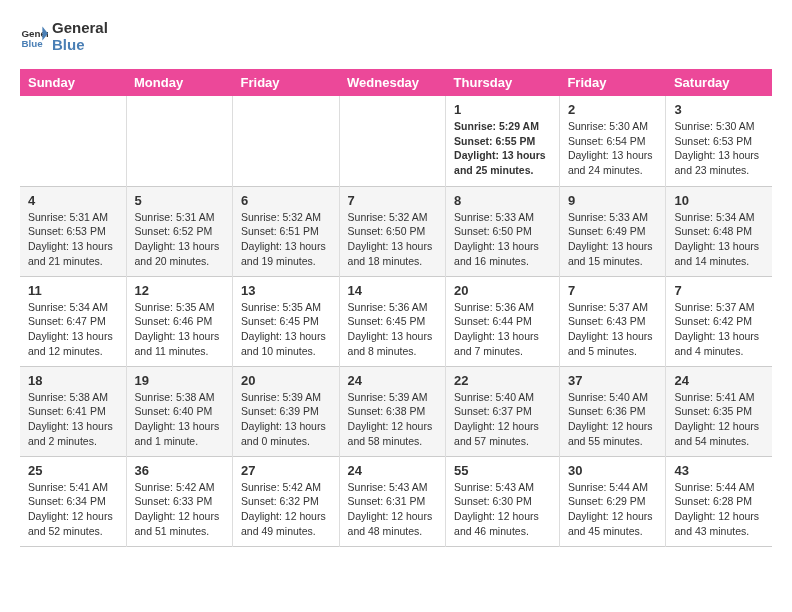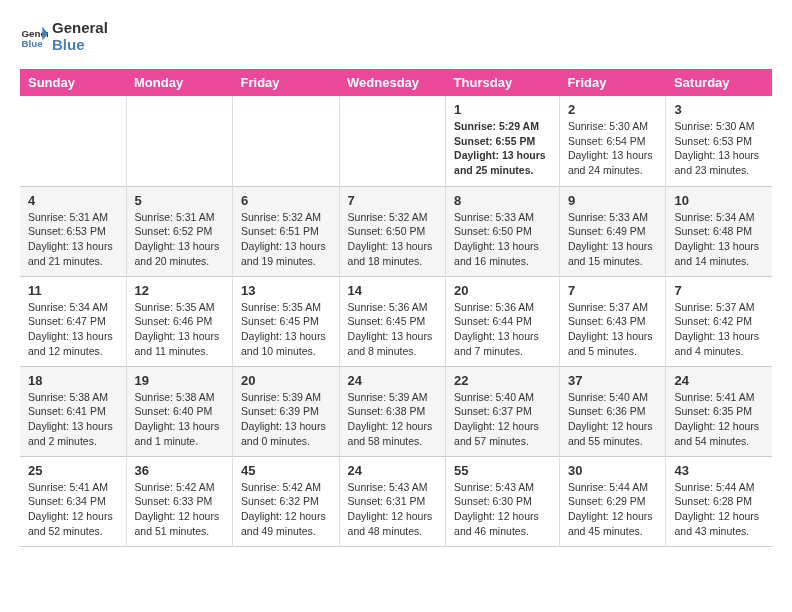--- a/index.html
+++ b/index.html
@@ -309,21 +309,21 @@
 and 52 minutes.</div>
         </td>
         <td>
           <div class="day-number">36</div>
           <div class="day-info" style="white-space: pre-line;">Sunrise: 5:42 AM
 Sunset: 6:33 PM
 Daylight: 12 hours
 and 51 minutes.</div>
         </td>
         <td>
-          <div class="day-number">45</div>
+          <div class="day-number">27</div>
           <div class="day-info" style="white-space: pre-line;">Sunrise: 5:42 AM
 Sunset: 6:32 PM
 Daylight: 12 hours
 and 49 minutes.</div>
         </td>
         <td>
           <div class="day-number">24</div>
           <div class="day-info" style="white-space: pre-line;">Sunrise: 5:43 AM
 Sunset: 6:31 PM
 Daylight: 12 hours

